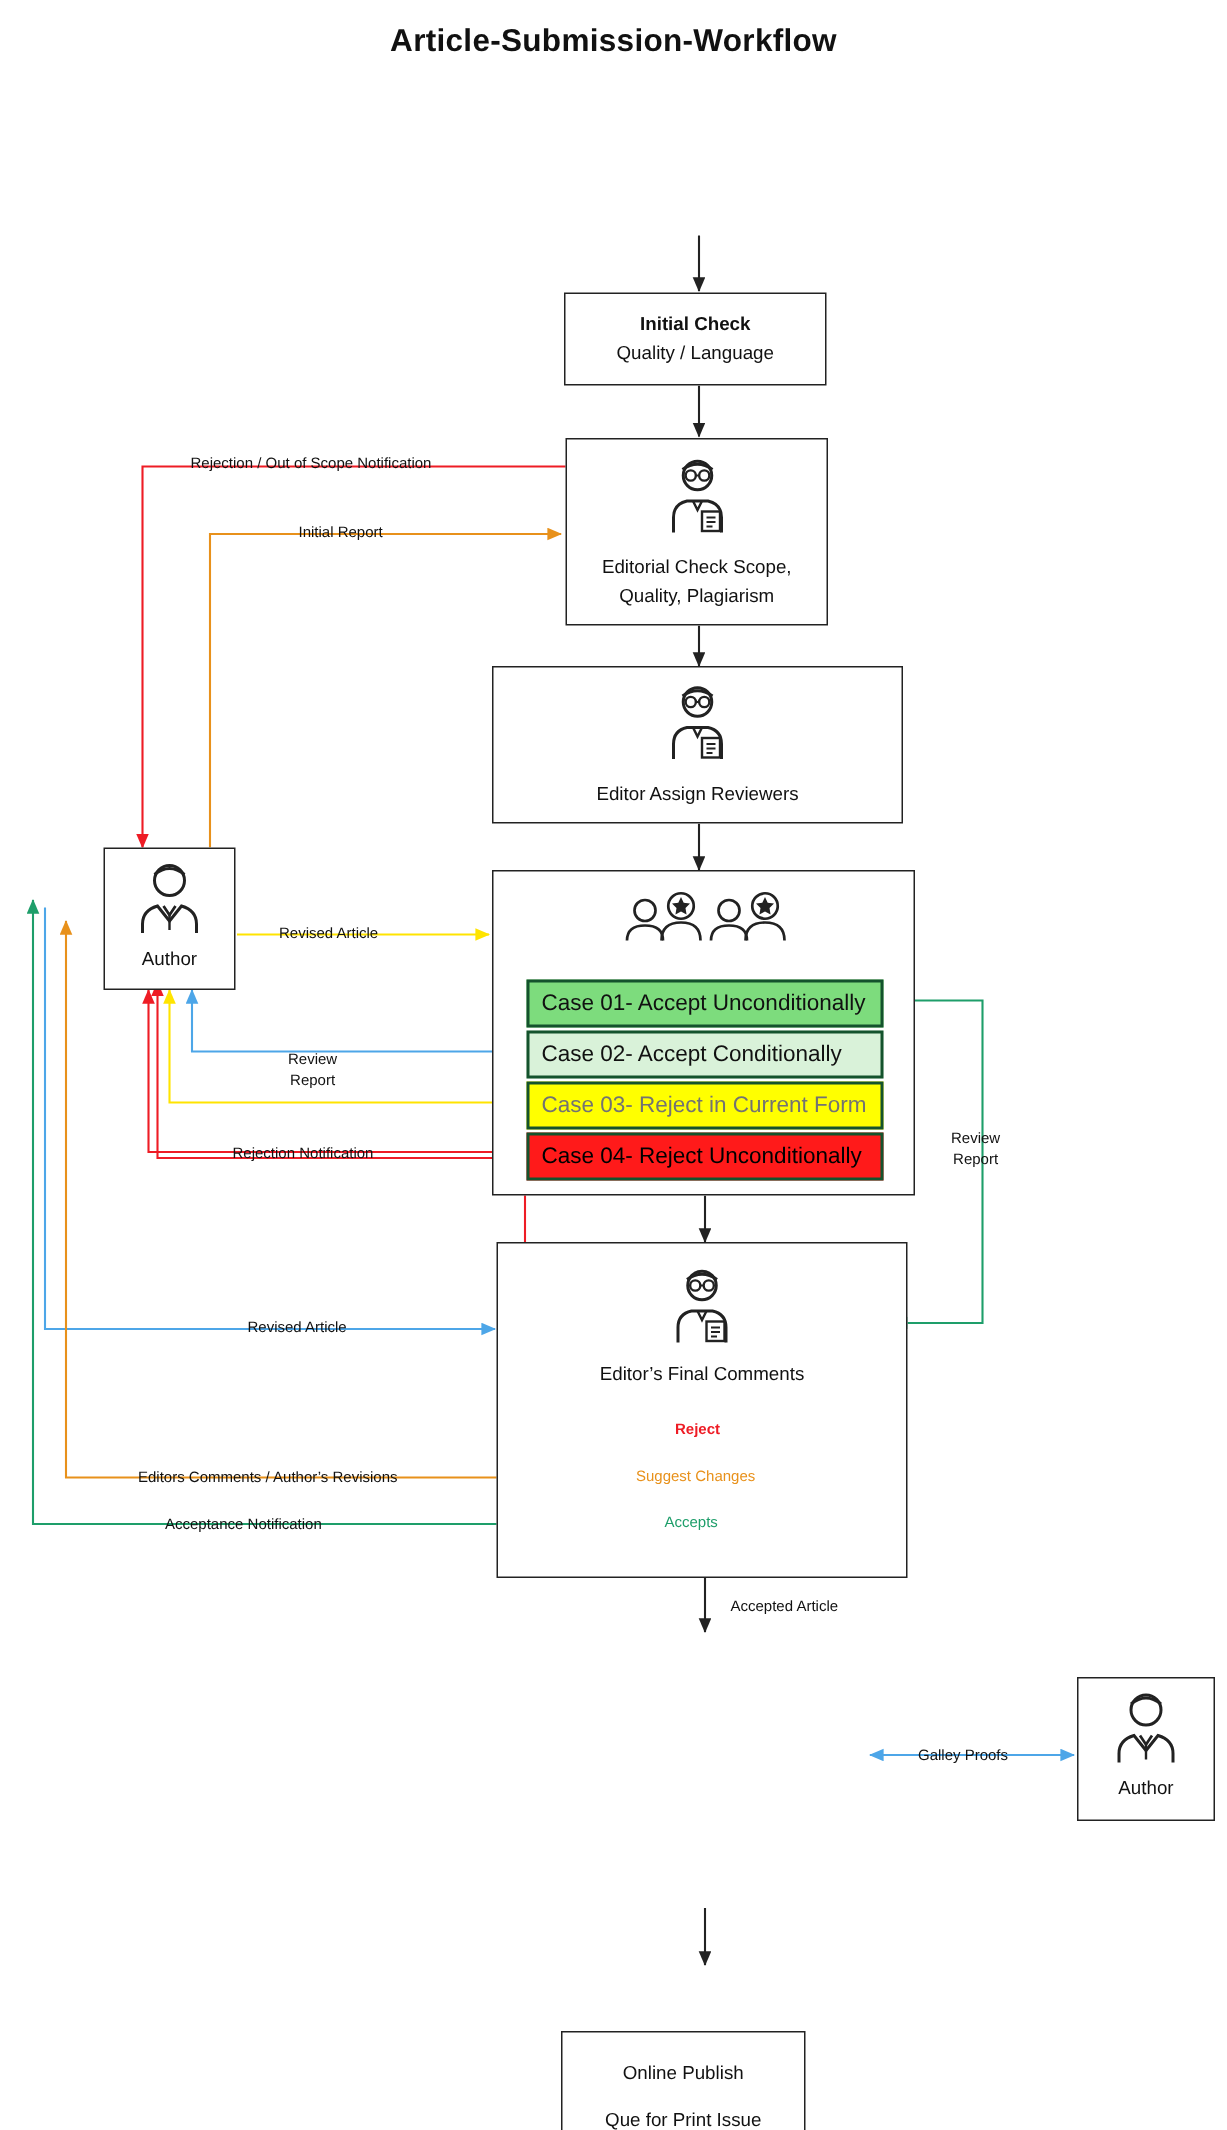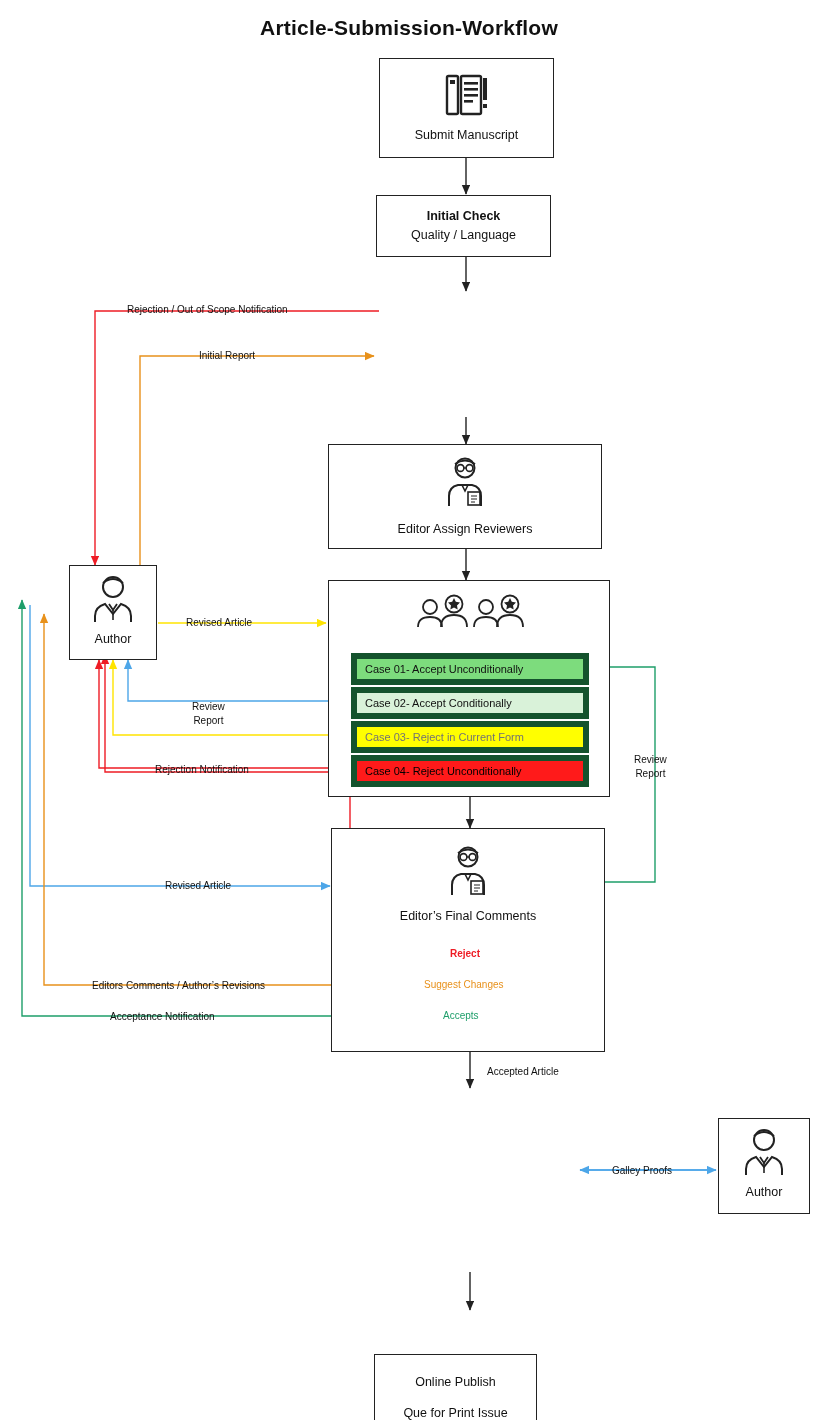--- a/index.html
+++ b/index.html
@@ -50,22 +50,22 @@
   .edge-label {
     position: absolute;
     font-size: 10px;
     white-space: pre-line;
     line-height: 1.35;
   }
   .bold { font-weight: bold; }
   .case-box {
     position: absolute;
     box-sizing: border-box;
-    border: 6px solid #14532d;
-    font-size: 11px;
+    border: 2px solid #14532d;
+    font-size: 15px;
     display: flex;
     align-items: center;
     padding-left: 8px;
   }
   .actor-label { font-size: 12.5px; }
   .icon-wrap { display: flex; align-items: center; justify-content: center; }
   .sublabel { font-size: 12.5px; }
 </style>
 </head>
 <body>
@@ -129,42 +129,43 @@
       <path d="M350,952 L350,772 L105,772 L105,655" stroke="#ee1c25" marker-end="url(#ah-red)"></path>
 
       <path d="M470,995 L470,1016 L428,1016" stroke="#1e9e6a" marker-end="url(#ah-green)"></path>
       <path d="M430,1016 L22,1016 L22,600" stroke="#1e9e6a" marker-end="url(#ah-green)"></path>
 
       <path d="M716,1170 L580,1170" stroke="#4da6e8" marker-end="url(#ah-blue)"></path>
       <path d="M580,1170 L716,1170" stroke="#4da6e8" marker-end="url(#ah-blue)"></path>
     </g>
   </svg>
 
-  <div class="node" style="left:379px; top:58px; width:175px; height:100px;">
-    <div class="icon-wrap" style="margin-bottom:6px;">
-      <svg width="46" height="48" viewBox="0 0 46 48">
-        <rect x="3" y="4" width="11" height="38" rx="1.5" fill="none" stroke="#222" stroke-width="2.4"></rect>
-        <rect x="6" y="8" width="5" height="4" fill="#222"></rect>
-        <rect x="17" y="4" width="20" height="38" rx="1.5" fill="none" stroke="#222" stroke-width="2.4"></rect>
-        <rect x="20" y="10" width="14" height="2.6" fill="#222"></rect>
-        <rect x="20" y="16" width="14" height="2.6" fill="#222"></rect>
-        <rect x="20" y="22" width="14" height="2.6" fill="#222"></rect>
-        <rect x="20" y="28" width="9" height="2.6" fill="#222"></rect>
-        <rect x="39" y="6" width="4" height="22" fill="#222"></rect>
-        <rect x="39" y="32" width="4" height="4" fill="#222"></rect>
-      </svg>
-    </div>
-    <span class="label">Submit Manuscript</span>
-  </div>
 
   <div class="node" style="left:376px; top:195px; width:175px; height:62px;">
     <span class="label bold">Initial Check</span>
     <span class="label sublabel">Quality / Language</span>
   </div>
 
+  <div class="node" style="left:377px; top:292px; width:175px; height:125px;">
+    <div class="icon-wrap" style="margin-bottom:8px;">
+      <svg width="54" height="58" viewBox="0 0 54 58">
+        <circle cx="27" cy="14" r="9.5" fill="none" stroke="#222" stroke-width="2"></circle>
+        <path d="M17 10 q10 -7 20 0" fill="none" stroke="#222" stroke-width="2"></path>
+        <circle cx="22.5" cy="14" r="3.4" fill="none" stroke="#222" stroke-width="1.6"></circle>
+        <circle cx="31.5" cy="14" r="3.4" fill="none" stroke="#222" stroke-width="1.6"></circle>
+        <path d="M25.9 14 h2.2" stroke="#222" stroke-width="1.4"></path>
+        <path d="M11 52 v-10 q0-9 9-11 h14 q9 2 9 11 v10" fill="none" stroke="#222" stroke-width="2"></path>
+        <path d="M24 31 l3 6 l3 -6" fill="none" stroke="#222" stroke-width="1.6"></path>
+        <rect x="30" y="38" width="12" height="13" fill="none" stroke="#222" stroke-width="1.6"></rect>
+        <path d="M33 42 h6 M33 45 h6 M33 48 h4" stroke="#222" stroke-width="1.2"></path>
+      </svg>
+    </div>
+    <span class="label" style="white-space:pre-line;">Editorial Check Scope,
+Quality, Plagiarism</span>
+  </div>
 
   <div class="node" style="left:328px; top:444px; width:274px; height:105px;">
     <div class="icon-wrap" style="margin-bottom:8px;">
       <svg width="54" height="58" viewBox="0 0 54 58">
         <circle cx="27" cy="14" r="9.5" fill="none" stroke="#222" stroke-width="2"></circle>
         <path d="M17 10 q10 -7 20 0" fill="none" stroke="#222" stroke-width="2"></path>
         <circle cx="22.5" cy="14" r="3.4" fill="none" stroke="#222" stroke-width="1.6"></circle>
         <circle cx="31.5" cy="14" r="3.4" fill="none" stroke="#222" stroke-width="1.6"></circle>
         <path d="M25.9 14 h2.2" stroke="#222" stroke-width="1.4"></path>
         <path d="M11 52 v-10 q0-9 9-11 h14 q9 2 9 11 v10" fill="none" stroke="#222" stroke-width="2"></path>

